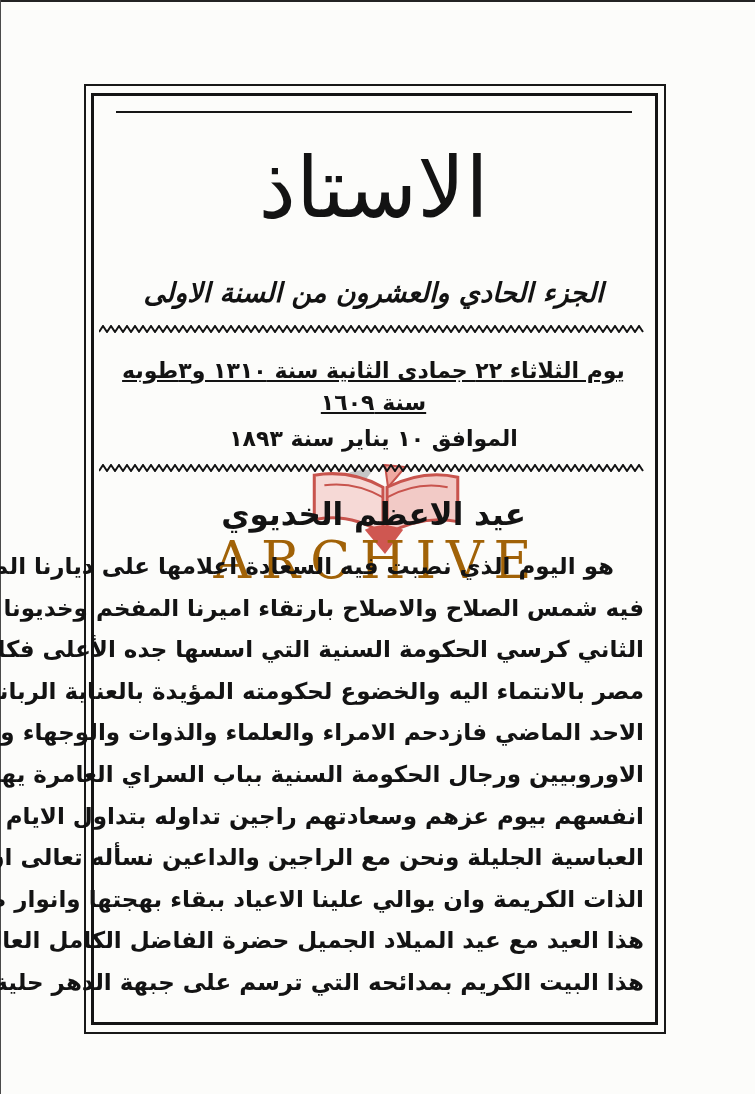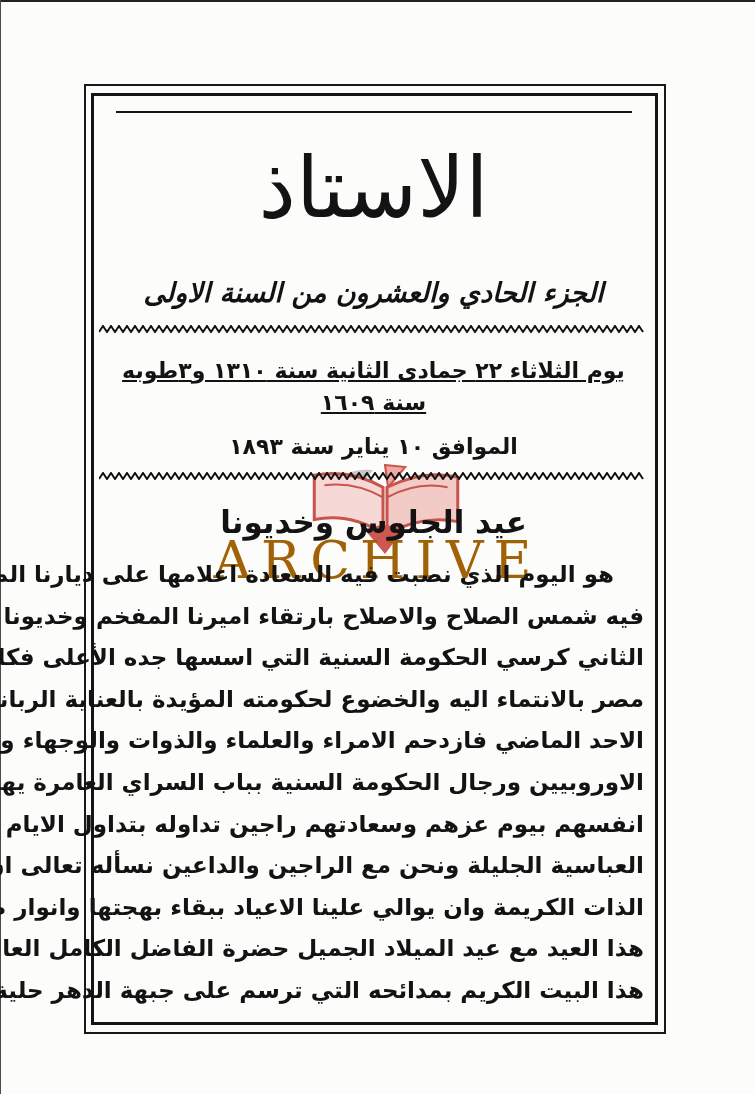--- a/index.html
+++ b/index.html
@@ -33,21 +33,21 @@
     direction:rtl;text-align:center;
   }
   .pagenum-row{margin-top:12px;font-size:20px;font-weight:bold;line-height:26px;letter-spacing:2px;}
   .pagenum-row .orn{font-size:17px;vertical-align:1px;}
   .head-rule{width:516px;margin:14px auto 0;border:0;border-top:2px solid #161616;}
   .paper-title{margin-top:14px;font-size:84px;line-height:122px;font-weight:normal;letter-spacing:1px;}
   .subtitle{margin-top:26px;font-size:27px;font-weight:bold;line-height:36px;font-style:italic;}
   .zig{display:block;margin:14px auto 0;}
   .date-line{font-size:22px;font-weight:bold;line-height:32px;}
   .date-1{margin-top:22px;text-decoration:underline;}
-  .date-2{margin-top:12px;}
+  .date-2{margin-top:4px;}
   .zig2{margin-top:9px;}
   .article-heading{margin-top:22px;font-size:31px;font-weight:bold;line-height:40px;}
   .article-body{margin-top:12px;font-size:23px;font-weight:bold;line-height:41.6px;text-align:justify;}
   .body-line{text-align:justify;text-align-last:justify;white-space:nowrap;}
   .body-line.indent{padding-right:30px;}
 </style>
 </head>
 <body>
 
 <div class="sheet">
@@ -82,21 +82,21 @@
       <path fill="none" stroke="#141414" stroke-width="2" d="M0 7 L4 1 L8 7 L12 1 L16 7 L20 1 L24 7 L28 1 L32 7 L36 1 L40 7 L44 1 L48 7 L52 1 L56 7 L60 1 L64 7 L68 1 L72 7 L76 1 L80 7 L84 1 L88 7 L92 1 L96 7 L100 1 L104 7 L108 1 L112 7 L116 1 L120 7 L124 1 L128 7 L132 1 L136 7 L140 1 L144 7 L148 1 L152 7 L156 1 L160 7 L164 1 L168 7 L172 1 L176 7 L180 1 L184 7 L188 1 L192 7 L196 1 L200 7 L204 1 L208 7 L212 1 L216 7 L220 1 L224 7 L228 1 L232 7 L236 1 L240 7 L244 1 L248 7 L252 1 L256 7 L260 1 L264 7 L268 1 L272 7 L276 1 L280 7 L284 1 L288 7 L292 1 L296 7 L300 1 L304 7 L308 1 L312 7 L316 1 L320 7 L324 1 L328 7 L332 1 L336 7 L340 1 L344 7 L348 1 L352 7 L356 1 L360 7 L364 1 L368 7 L372 1 L376 7 L380 1 L384 7 L388 1 L392 7 L396 1 L400 7 L404 1 L408 7 L412 1 L416 7 L420 1 L424 7 L428 1 L432 7 L436 1 L440 7 L444 1 L448 7 L452 1 L456 7 L460 1 L464 7 L468 1 L472 7 L476 1 L480 7 L484 1 L488 7 L492 1 L496 7 L500 1 L504 7 L508 1 L512 7 L516 1 L520 7 L524 1 L528 7 L532 1 L536 7 L540 1 L544 7"></path>
     </svg>
 
     <div class="date-line date-1">يوم الثلاثاء ٢٢ جمادى الثانية سنة ١٣١٠ و٣طوبه سنة ١٦٠٩</div>
     <div class="date-line date-2">الموافق ١٠ يناير سنة ١٨٩٣</div>
 
     <svg class="zig zig2 zigzag" width="545" height="8" aria-hidden="true">
       <path fill="none" stroke="#141414" stroke-width="2" d="M0 7 L4 1 L8 7 L12 1 L16 7 L20 1 L24 7 L28 1 L32 7 L36 1 L40 7 L44 1 L48 7 L52 1 L56 7 L60 1 L64 7 L68 1 L72 7 L76 1 L80 7 L84 1 L88 7 L92 1 L96 7 L100 1 L104 7 L108 1 L112 7 L116 1 L120 7 L124 1 L128 7 L132 1 L136 7 L140 1 L144 7 L148 1 L152 7 L156 1 L160 7 L164 1 L168 7 L172 1 L176 7 L180 1 L184 7 L188 1 L192 7 L196 1 L200 7 L204 1 L208 7 L212 1 L216 7 L220 1 L224 7 L228 1 L232 7 L236 1 L240 7 L244 1 L248 7 L252 1 L256 7 L260 1 L264 7 L268 1 L272 7 L276 1 L280 7 L284 1 L288 7 L292 1 L296 7 L300 1 L304 7 L308 1 L312 7 L316 1 L320 7 L324 1 L328 7 L332 1 L336 7 L340 1 L344 7 L348 1 L352 7 L356 1 L360 7 L364 1 L368 7 L372 1 L376 7 L380 1 L384 7 L388 1 L392 7 L396 1 L400 7 L404 1 L408 7 L412 1 L416 7 L420 1 L424 7 L428 1 L432 7 L436 1 L440 7 L444 1 L448 7 L452 1 L456 7 L460 1 L464 7 L468 1 L472 7 L476 1 L480 7 L484 1 L488 7 L492 1 L496 7 L500 1 L504 7 L508 1 L512 7 L516 1 L520 7 L524 1 L528 7 L532 1 L536 7 L540 1 L544 7"></path>
     </svg>
 
-    <div class="article-heading">عيد الجلوس وخديونا</div>
+    <div class="article-heading">عيد الاعظم الخديوي</div>
 
     <div class="article-body">
       <div class="body-line indent">هو اليوم الذي نصبت فيه السعادة اعلامها على ديارنا المصرية وطلعت</div>
       <div class="body-line">فيه شمس الصلاح والاصلاح بارتقاء اميرنا المفخم وخديونا الاعظم عباس باشا</div>
       <div class="body-line">الثاني كرسي الحكومة السنية التي اسسها جده الأعلى فكان سابع امير شرفت</div>
       <div class="body-line">مصر بالانتماء اليه والخضوع لحكومته المؤيدة بالعناية الربانية وقد وافق يوم</div>
       <div class="body-line">الاحد الماضي فازدحم الامراء والعلماء والذوات والوجهاء والقناصل واعيان</div>
       <div class="body-line">الاوروبيين ورجال الحكومة السنية بباب السراي العامرة يهنئونه بل يهنئون</div>
       <div class="body-line">انفسهم بيوم عزهم وسعادتهم راجين تداوله بتداول الايام طالعة فيه انوار الحضرة</div>
       <div class="body-line">العباسية الجليلة ونحن مع الراجين والداعين نسأله تعالى ان يحفظ هذه</div>

